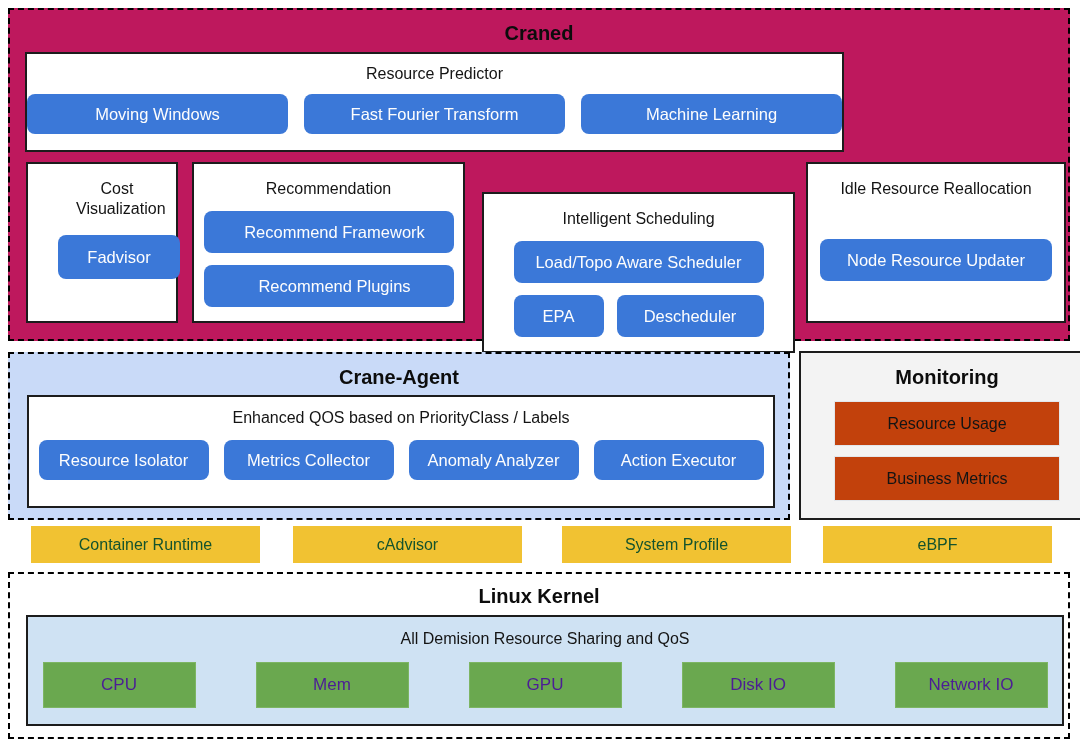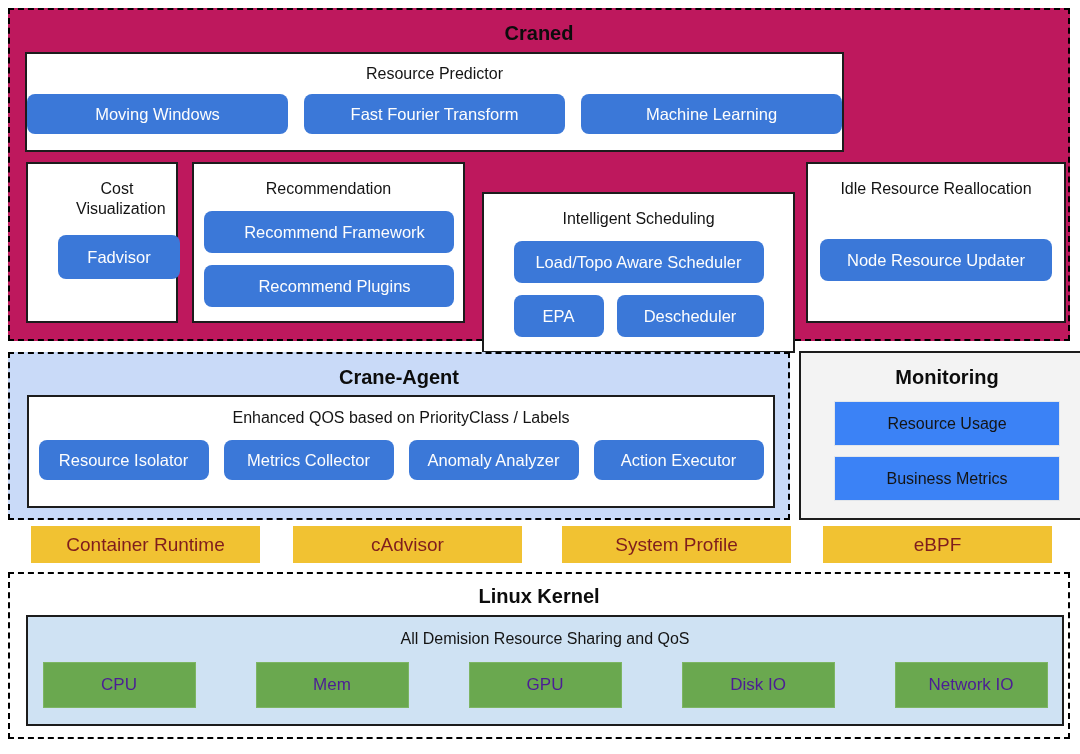--- a/index.html
+++ b/index.html
@@ -69,35 +69,35 @@
   #qos-box .box-title { margin-top: 11px; }
   #qos-box .btn-row { gap: 15px; margin-top: 12px; border-radius: 17px; }
   #qos-box .blue-btn { width: 170px; height: 40px; }
 
   
   #monitoring { left: 799px; top: 351px; width: 296px; height: 169px; background: #f3f3f3; border: 2px solid #1c1c1c; }
   #monitoring > .sec-title { margin-top: 12px; }
   .monitor-item {
     width: 226px; height: 45px;
     margin: 0 auto;
-    background: #3b82f6;
+    background: #c2410c;
     border: 1px solid #e2e6eb;
     box-sizing: border-box;
     display: flex; align-items: center; justify-content: center;
     font-size: 16px; color: #141414;
   }
   #monitor-item-0 { margin-top: 12px; }
   #monitor-item-1 { margin-top: 10px; }
 
   
   .yellow-bar {
     position: absolute; top: 526px; height: 37px;
     background: #f1c232;
     display: flex; align-items: center; justify-content: center;
-    font-size: 19px; color: #7f1d1d;
+    font-size: 16px; color: #14532d;
   }
   #yb-0 { left: 31px;  width: 229px; }
   #yb-1 { left: 293px; width: 229px; }
   #yb-2 { left: 562px; width: 229px; }
   #yb-3 { left: 823px; width: 229px; }
 
   
   #kernel { left: 8px; top: 572px; width: 1062px; height: 167px; background: #ffffff; }
   #kernel > .sec-title { margin-top: 10px; }
   #kernel-inner { left: 16px; top: 41px; width: 1038px; height: 111px; background: #cfe2f3; border: 2px solid #1c1c1c; }

